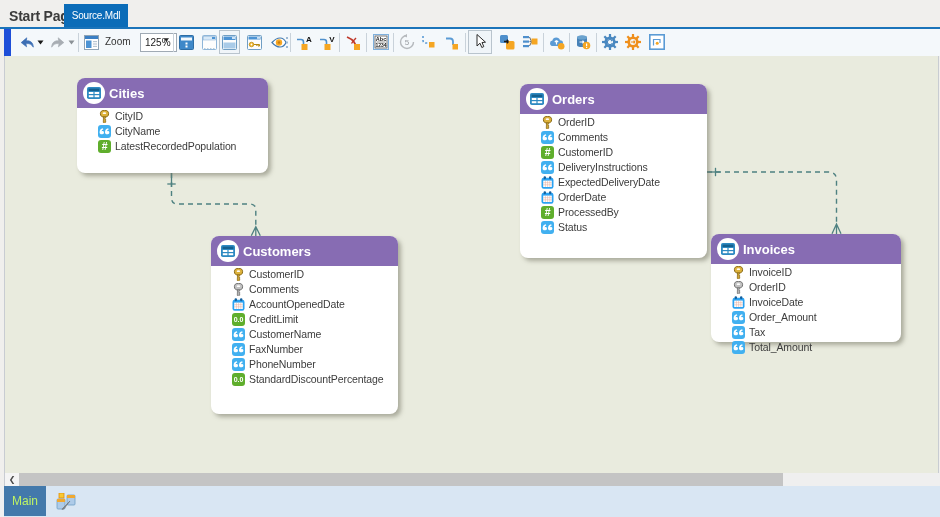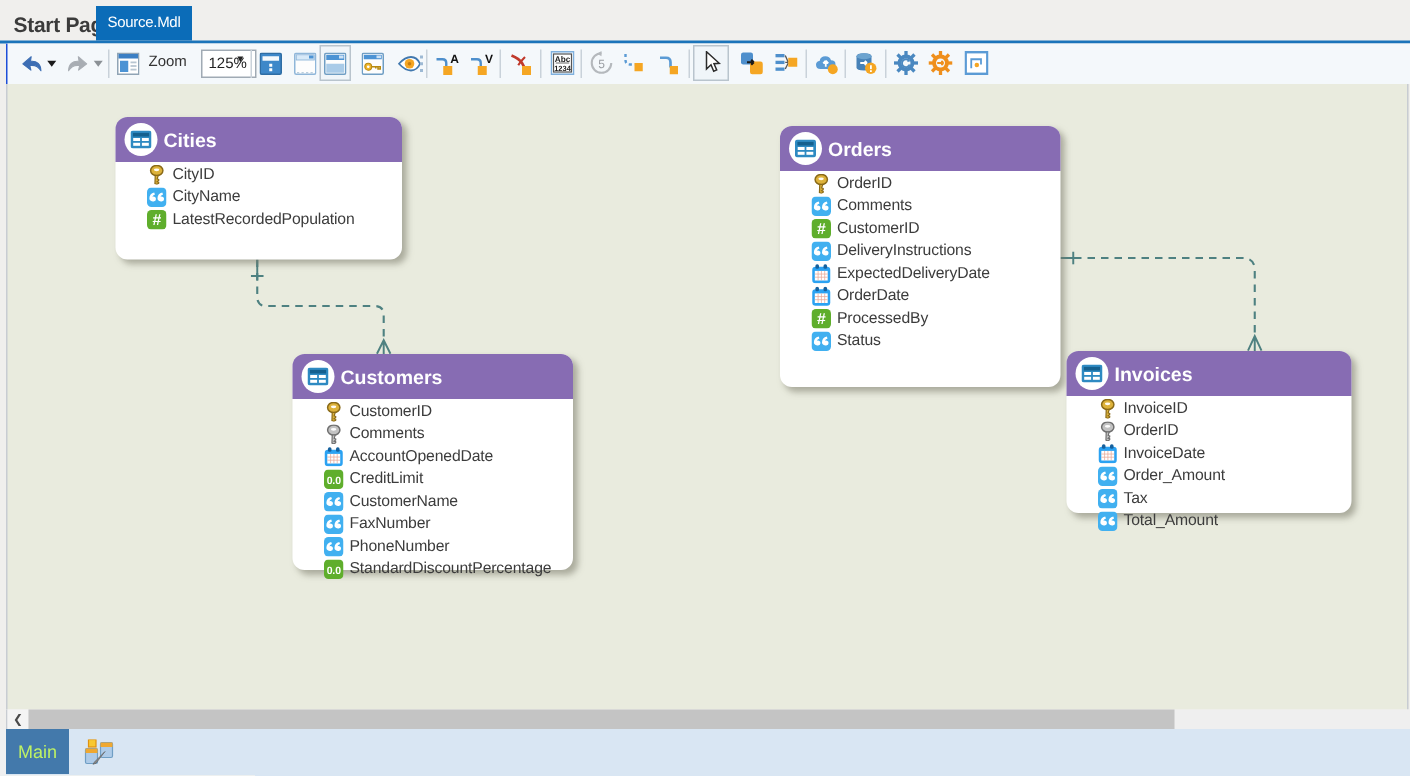--- a/index.html
+++ b/index.html
@@ -6,21 +6,21 @@
 html,body { width:940px; height:517px; overflow:hidden; font-family:"Liberation Sans", sans-serif; }
 #app { position:relative; width:940px; height:517px; background:#f0efed; }
 
 
 #tabbar { position:absolute; left:0; top:0; width:940px; height:27px; background:#f0efed; }
 #starttab { position:absolute; left:9px; top:4px; height:23px; line-height:24px; font-size:14px; letter-spacing:-0.2px; color:#3b3b3b;font-weight:bold; }
 #activetab { position:absolute; left:64px; top:4px; width:64px; height:23px; background:#0b6cb8; color:#fff; font-size:10px; letter-spacing:-0.2px; line-height:24px; text-align:center; }
 #blueline { position:absolute; left:0; top:27px; width:940px; height:2px; background:#1b74ba; }
 
 
-#toolbar { position:absolute; left:4px; top:29px; width:936px; height:27px; background:#f4f8fb; border-left:1px solid #1d4ed8; }
+#toolbar { position:absolute; left:4px; top:29px; width:936px; height:27px; background:#f4f8fb; border-left:7px solid #1d4ed8; }
 #toolbar svg { position:absolute; top:36px; }
 .sep { position:absolute; top:4px; width:1px; height:19px; background:#c9d2da; }
 #zoomlabel { position:absolute; left:94px; top:7px; font-size:10px; color:#333; }
 #zoomcombo { position:absolute; left:129px; top:4px; width:37px; height:19px; background:#fff; border:1px solid #a0aab4; font-size:10px; color:#222; line-height:17px; padding-left:4px; }
 #zoomdrop { position:absolute; left:152px; top:7px; font-size:6.5px; color:#222; }
 .selbtn { position:absolute; top:1px; height:24px; border:1px solid #b9c4cd; background:#f0f5f9; }
 
 
 #canvas { position:absolute; left:4px; top:56px; width:935px; height:417px; background:#e9ebde; border-left:1px solid #c8ccd2; border-right:1px solid #c8ccd2; }
 
@@ -345,21 +345,21 @@
         </div>
       <div class="row" style="top:135.5px">
           <svg width="13" height="13" viewBox="0 0 13 13">
             <rect width="13" height="13" rx="3" fill="#41b0f0"></rect>
             <path d="M1.6 7.2 Q1.6 3.9 4.8 3.3 L5.3 4.6 Q3.8 5 3.6 6.2 Q4.2 5.9 4.9 6.1 Q6 6.4 6 7.7 Q6 9.1 4.4 9.3 Q2.7 9.5 1.9 8.4 Q1.6 7.9 1.6 7.2 Z" fill="#fff"></path>
             <path d="M7.0 7.2 Q7.0 3.9 10.2 3.3 L10.7 4.6 Q9.2 5 9.0 6.2 Q9.6 5.9 10.3 6.1 Q11.4 6.4 11.4 7.7 Q11.4 9.1 9.8 9.3 Q8.1 9.5 7.3 8.4 Q7.0 7.9 7.0 7.2 Z" fill="#fff"></path>
           </svg>
           <span>Status</span>
         </div>
     </div>
-    <div class="card" style="left:190px;top:180px;width:187px;height:144px">
+    <div class="card" style="left:206px;top:180px;width:187px;height:178px">
       <div class="chead">
           <div class="circ">
             <svg class="tbl" width="14" height="12" viewBox="0 0 14 12" style="position:absolute;left:4px;top:5px">
               <rect width="14" height="12" rx="1.8" fill="#2e8ac2"></rect>
               <rect x="1.6" y="1.6" width="10.8" height="2.4" fill="#14608f"></rect>
               <rect x="1.8" y="5" width="4.6" height="2" fill="#fff"></rect>
               <rect x="7.6" y="5" width="4.6" height="2" fill="#fff"></rect>
               <rect x="1.8" y="8.2" width="4.6" height="2" fill="#fff"></rect>
               <rect x="7.6" y="8.2" width="4.6" height="2" fill="#fff"></rect>
             </svg>

